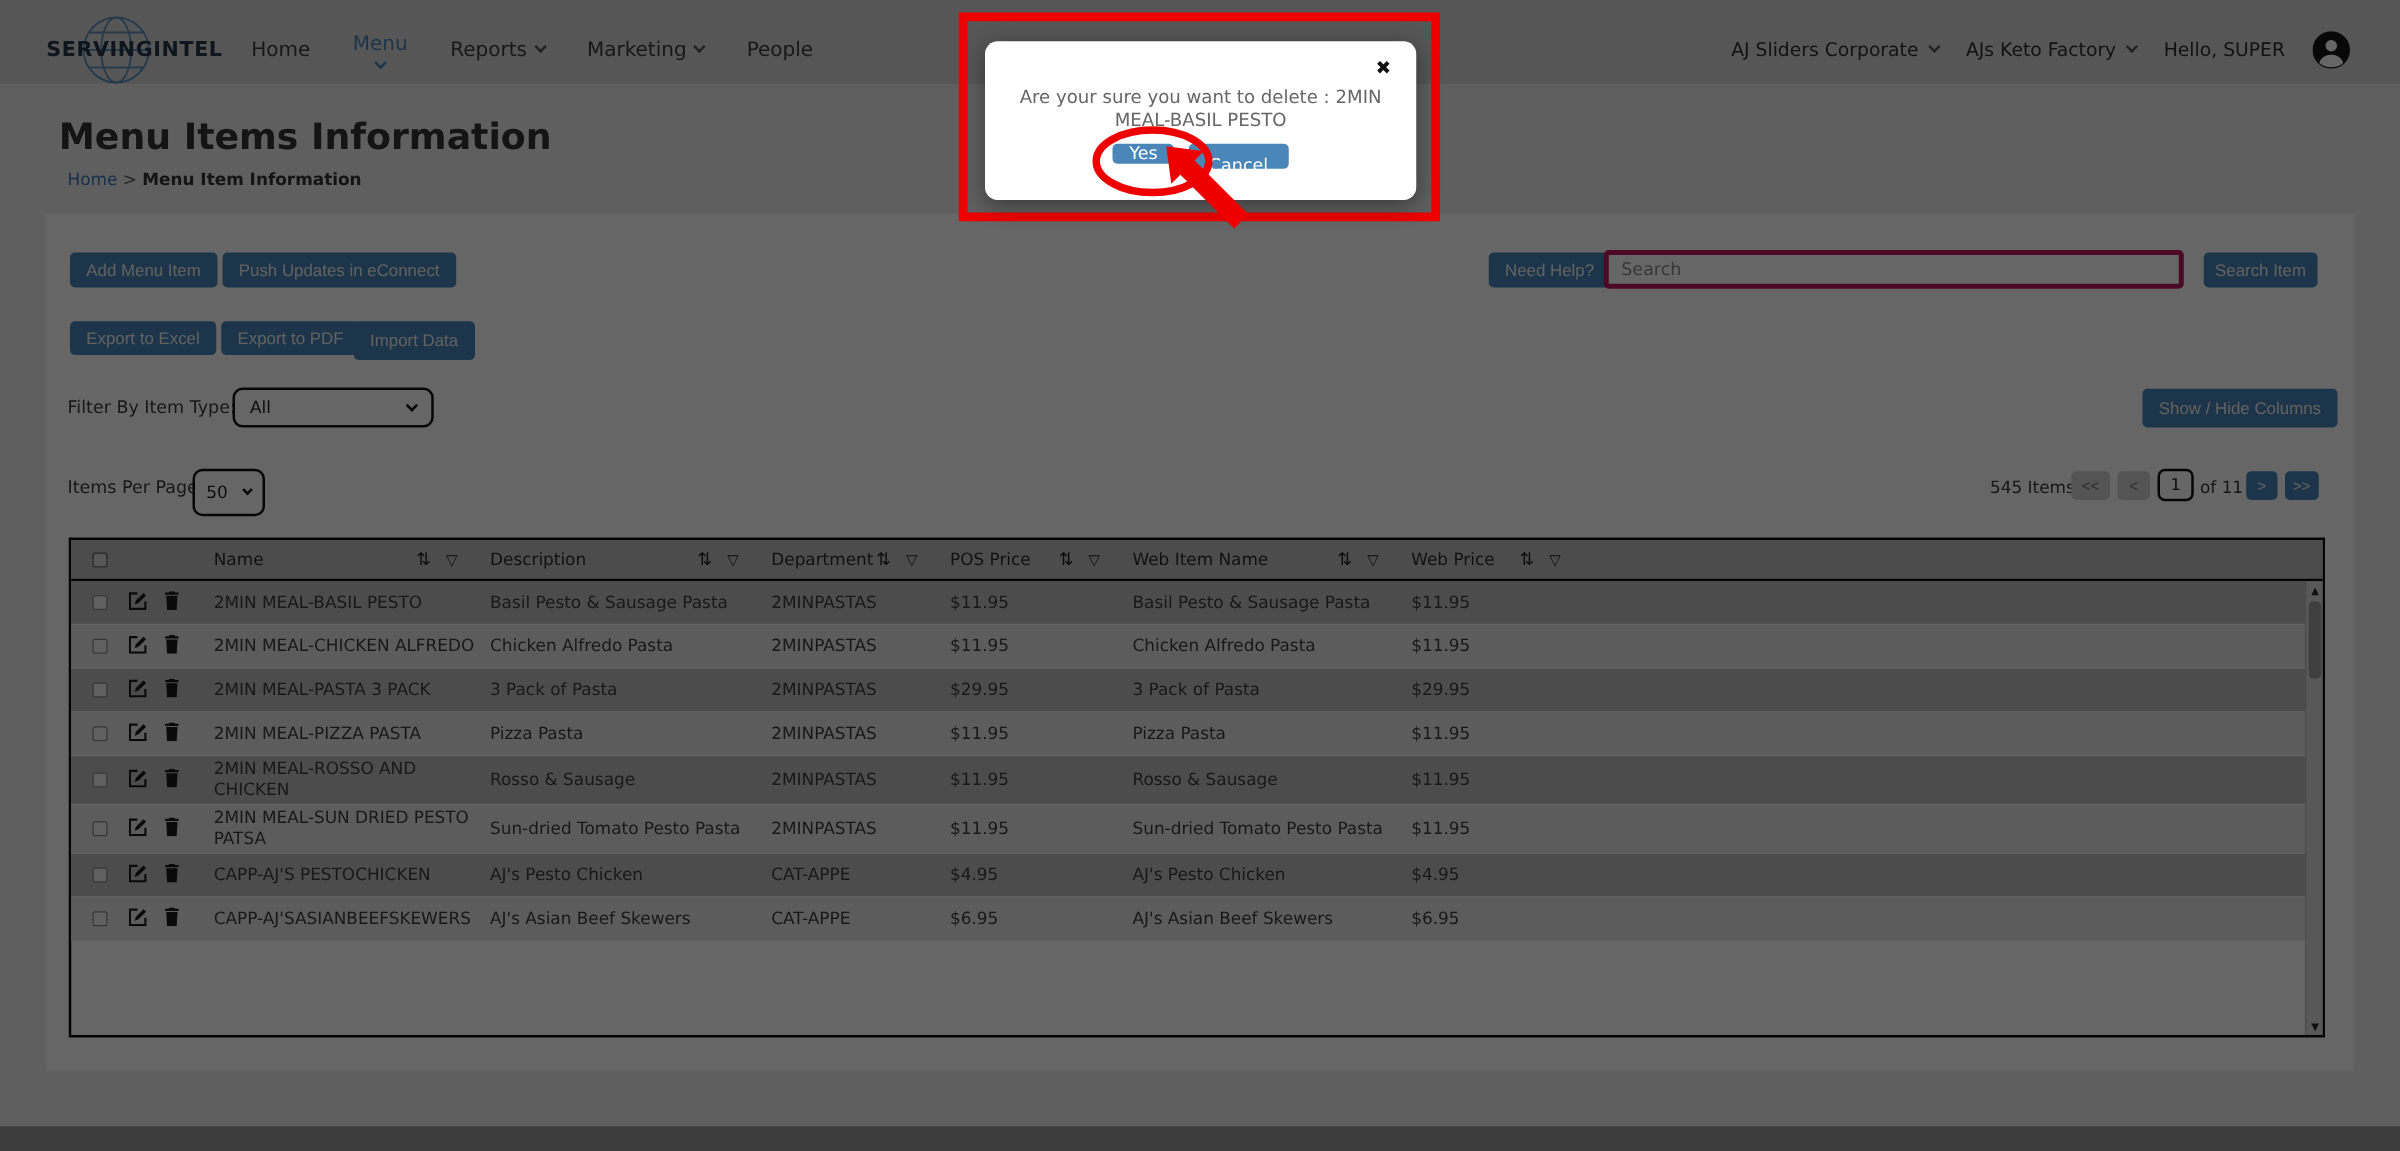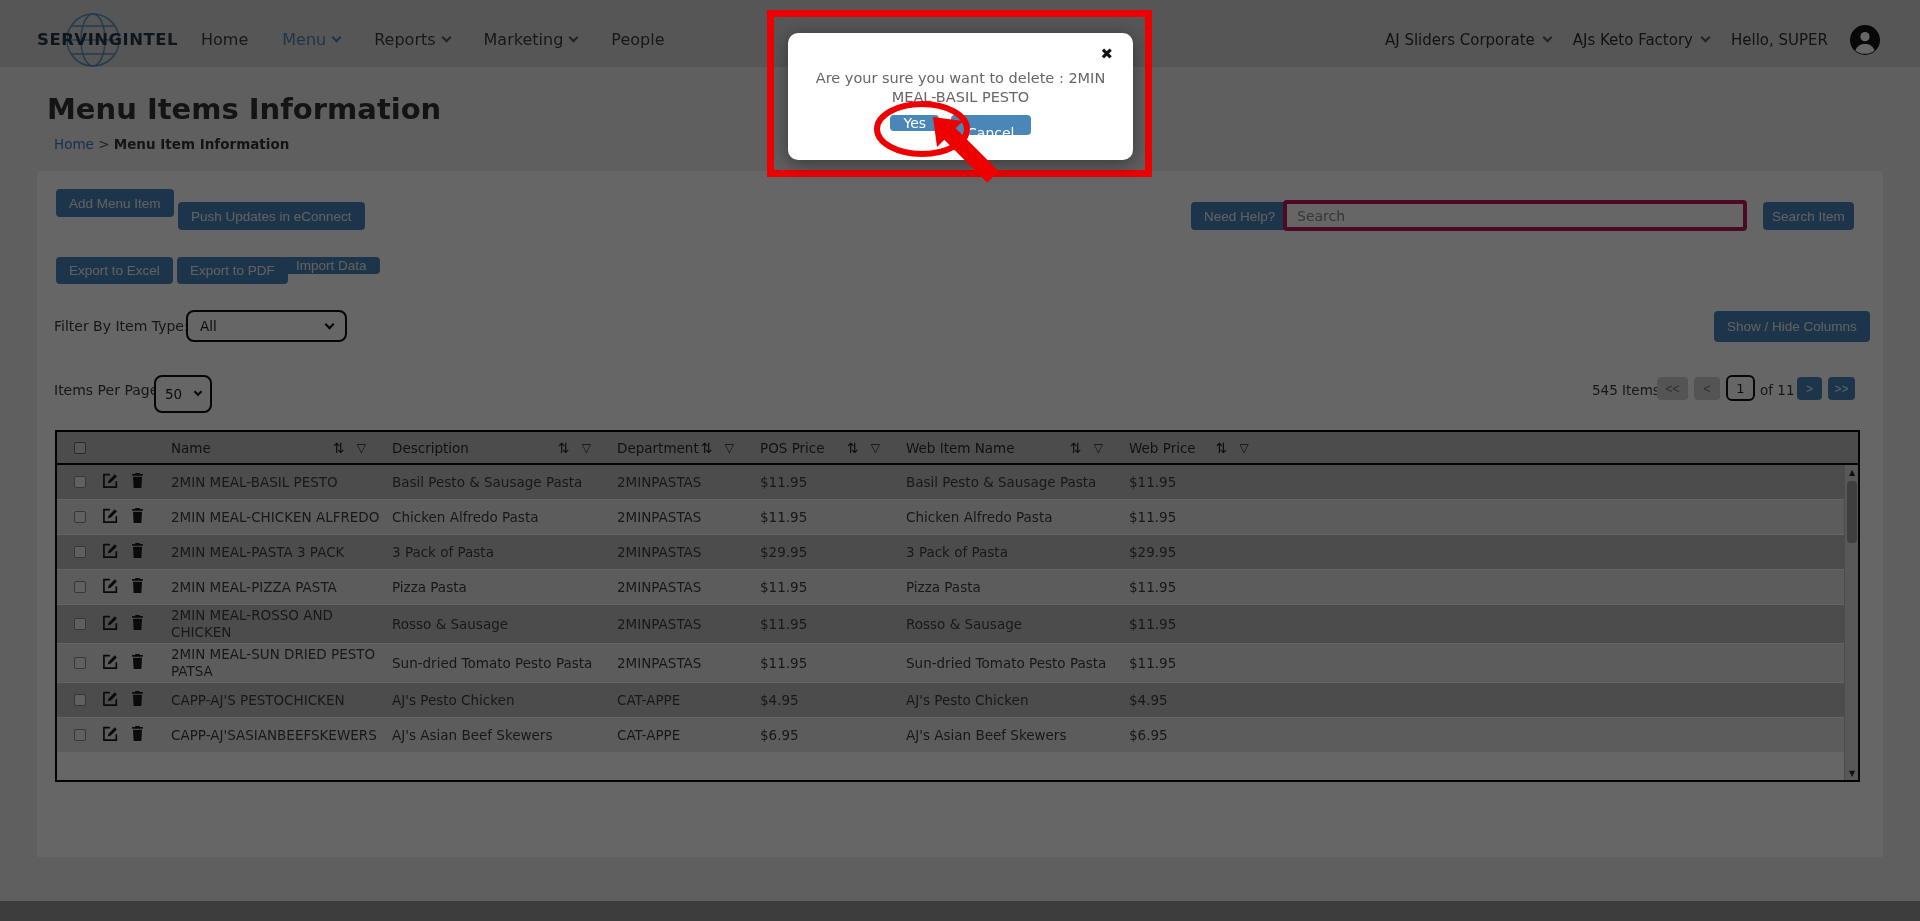--- a/index.html
+++ b/index.html
@@ -6,21 +6,21 @@
   html,body { width:1920px; height:921px; overflow:hidden; }
   body { font-family:"DejaVu Sans","Liberation Sans",sans-serif; background:#ededed; position:relative; color:#3a3a3a; }
 
   
   .nav { height:67px; background:#d8d8d8; display:flex; align-items:center; padding:12px 40px 0 37px; position:relative; z-index:1; }
   .brand { position:relative; width:130px; height:67px; display:flex; align-items:center; }
   .brand svg.globe { position:absolute; left:28px; top:5px; }
   .brand .brand-text { position:relative; z-index:2; font-weight:bold; font-size:16.5px; letter-spacing:.5px; color:#25354a; }
   .nav-links { display:flex; align-items:center; gap:34px; margin-left:34px; font-size:16px; color:#3c3c3c; }
   .nav-item { display:flex; align-items:center; gap:7px; cursor:pointer; }
-  .nav-item.active { color:#4a86b8; }
+  .nav-item.active { color:#4a86b8;flex-direction:column; }
   .chev { width:7px; height:7px; border-right:2px solid #555; border-bottom:2px solid #555; transform:rotate(45deg); margin-top:-4px; }
   .nav-item.active .chev { border-color:#4a86b8; }
   .nav-right { margin-left:auto; display:flex; align-items:center; gap:22px; font-size:15px; color:#2e2e2e; }
   .nav-right .nav-item { gap:9px; }
 
   
   .page-head { padding:25px 0 0 47px; }
   .page-title { font-size:29px; font-weight:bold; color:#333; }
   .breadcrumb { margin:10px 0 0 7px; font-size:13.5px; color:#555; }
   .breadcrumb .bc-home { color:#3c79b8; cursor:pointer; }
@@ -37,21 +37,21 @@
   .fake-select .chev { border-color:#111; margin-left:auto; }
 
   
   .pag-text { position:absolute; font-size:13.5px; color:#3a3a3a; }
   .pag-btn { position:absolute; height:23px; border-radius:4px; border:none; font-size:12px; display:inline-flex; align-items:center; justify-content:center; cursor:pointer; }
   .pag-btn.disabled { background:#d2d2d2; color:#707070; }
   .pag-btn.active { background:#4a86b8; color:#eef2f6; }
   .page-input { position:absolute; left:1689px; top:204px; width:29px; height:26px; border:2px solid #111; border-radius:6px; text-align:center; font-size:13px; font-family:inherit; background:#fff; color:#222; }
 
   
-  .tbl { position:absolute; left:18px; top:259px; width:1805px; height:352px; border:2px solid #0a0a0a; background:#fff; }
+  .tbl { position:absolute; left:18px; top:259px; width:1805px; height:400px; border:2px solid #0a0a0a; background:#fff; }
   .thead { display:flex; align-items:center; height:33px; background:#bfbfbf; border-bottom:2px solid #0a0a0a; font-size:13.5px; color:#2c2c2c; }
   .tbody { position:relative; }
   .trow { display:flex; align-items:center; min-height:35px; border-bottom:1px solid #fafafa; font-size:13.5px; color:#3d3d3d; width:1791px; }
   .stripe-dark { background:#bfbfbf; }
   .stripe-light { background:#e6e6e6; }
   .td,.th { padding:2px 0 2px 2px; }
   .c1{width:44px; display:flex; justify-content:center;} .c2{width:28px;} .c3{width:40px;}
   .c4{width:221px;} .c5{width:225px;} .c6{width:143px;} .c7{width:146px;} .c8{width:223px;} .c9{width:718px;}
   .th { display:flex; align-items:center; }
   .th .hlab { margin-right:auto; }
@@ -142,25 +142,25 @@
 <div class="page-head">
   <div class="page-title">Menu Items Information</div>
   <div class="breadcrumb">
     <span class="bc-home">Home</span>
     <span>&gt;</span>
     <span class="bc-current">Menu Item Information</span>
   </div>
 </div>
 
 <div class="card">
-  <button class="btn" style="left:19px; top:18px;">Add Menu Item</button>
+  <button class="btn" style="left:19px; top:31px;">Add Menu Item</button>
   <button class="btn" style="left:141px; top:31px;">Push Updates in eConnect</button>
   <button class="btn" style="left:19px; top:86px; height:27px;">Export to Excel</button>
   <button class="btn" style="left:140px; top:86px; height:27px;">Export to PDF</button>
-  <button class="btn" style="left:246px; top:86px; height:17px;">Import Data</button>
+  <button class="btn" style="left:246px; top:86px; height:31px;">Import Data</button>
 
   <button class="btn" style="left:1154px; top:31px;">Need Help?</button>
   <input class="search-input" type="text" placeholder="Search" style="">
   <button class="btn" style="left:1726px; top:31px; padding:0 9px;">Search Item</button>
 
   <span class="inline-label" style="left:17px; top:147px;">Filter By Item Type:</span>
   <div class="fake-select" style="left:149px; top:139px; width:161px; height:32px;">
     <span>All</span>
     <span class="chev"></span>
   </div>

